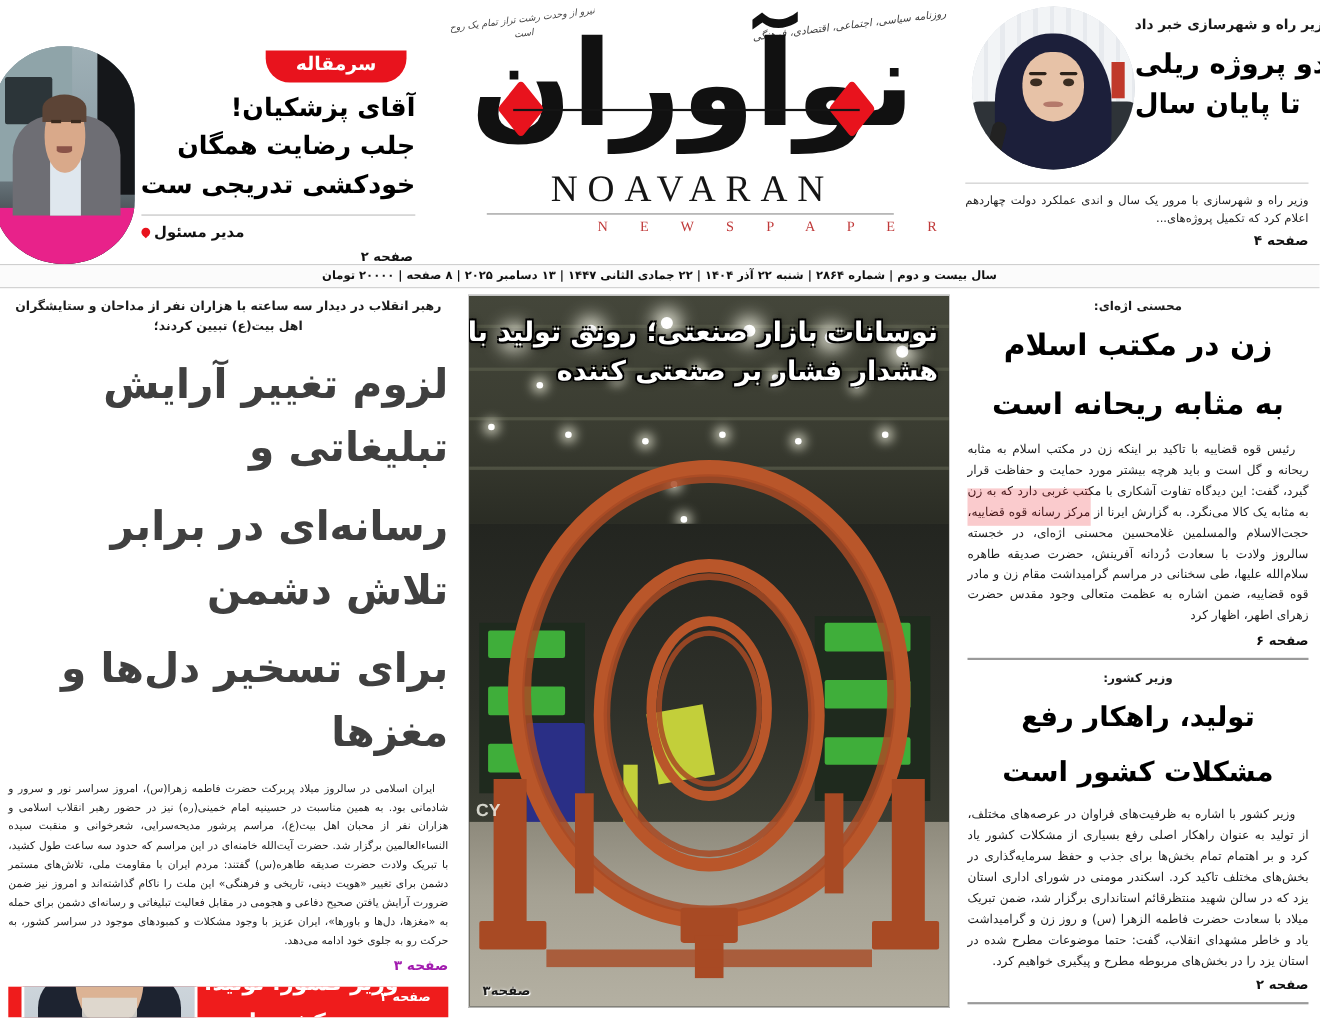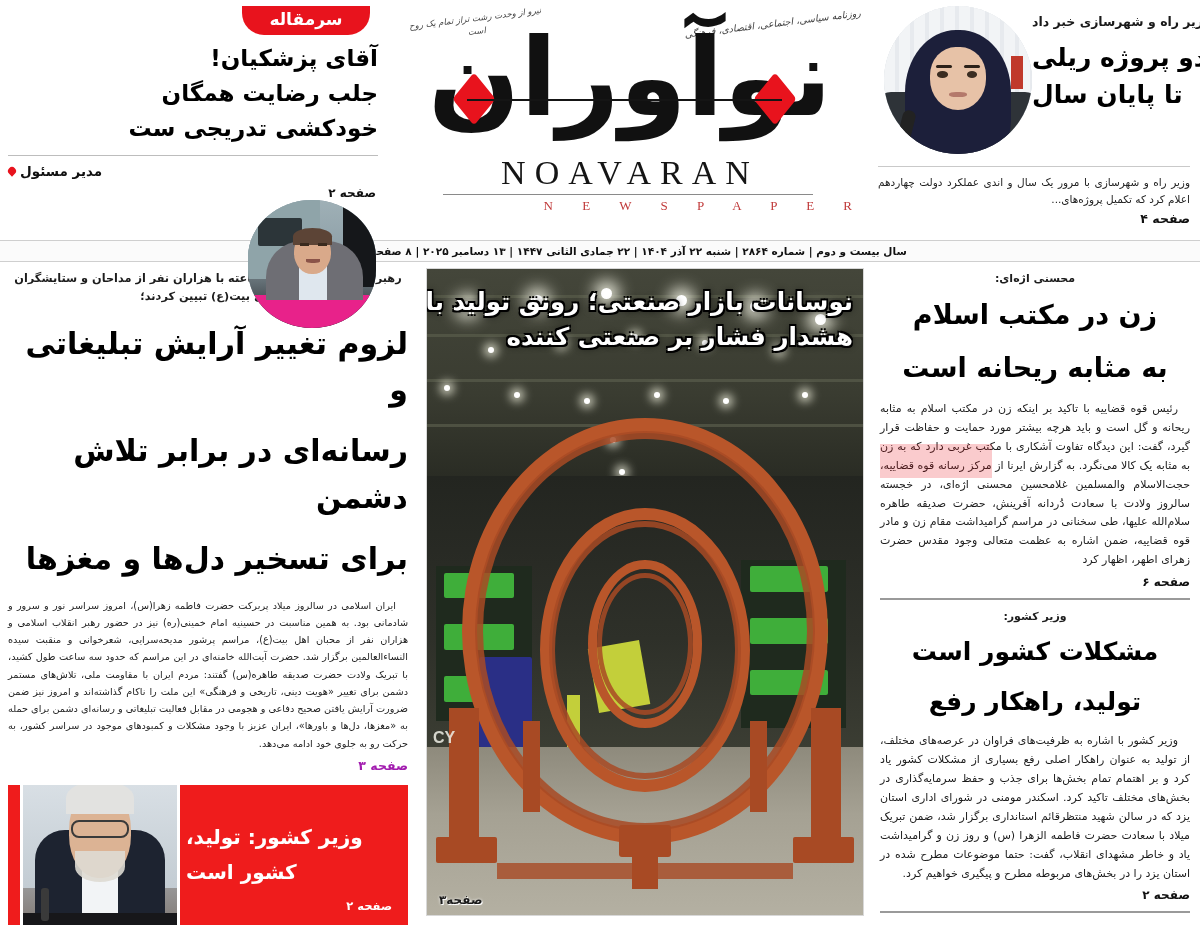--- a/index.html
+++ b/index.html
@@ -197,21 +197,22 @@
     font-family: "Liberation Serif", serif;
     direction: ltr;
   }
 
   
   .hdr-right {
     width: 390px;
     position: relative;
     padding: 6px 8px 0 8px;
     display: flex;
-    flex-direction: column;
+    flex-direction: row;
+    align-items: flex-end;
   }
   .hr-text {
     flex: 1 1 auto;
     direction: rtl;
     text-align: right;
     padding-right: 4px;
   }
   .badge-sarmaghale {
     display: block;
     width: 128px;
@@ -410,24 +411,24 @@
   .cr-kicker {
     font-size: 11.3px;
     line-height: 1.62;
     color: #1d1d1d;
     text-align: center;
     font-weight: 600;
     margin-bottom: 14px;
     padding: 0 4px;
   }
   .cr-head {
-    font-size: 30px;
+    font-size: 37px;
     font-weight: 700;
     line-height: 1.56;
-    color: #000000;
+    color: #404040;
     text-align: right;
     margin-bottom: 14px;
   }
   .cr-body {
     font-size: 9.7px;
     line-height: 1.78;
     color: #1c1c1c;
     text-align: justify;
   }
   .cr-body p { text-indent: 12px; }
@@ -644,22 +645,22 @@
           <div class="highlight-stamp"></div>
           <p>رئیس قوه قضاییه با تاکید بر اینکه زن در مکتب اسلام به مثابه ریحانه و گل است و باید هرچه بیشتر مورد حمایت و حفاظت قرار گیرد، گفت: این دیدگاه تفاوت آشکاری با مکتب غربی دارد که به زن به مثابه یک کالا می‌نگرد. به گزارش ایرنا از مرکز رسانه قوه قضاییه، حجت‌الاسلام والمسلمین غلامحسین محسنی اژه‌ای، در خجسته سالروز ولادت با سعادت دُردانه آفرینش، حضرت صدیقه طاهره سلام‌الله علیها، طی سخنانی در مراسم گرامیداشت مقام زن و مادر قوه قضاییه، ضمن اشاره به عظمت متعالی وجود مقدس حضرت زهرای اطهر، اظهار کرد</p>
         </div>
         <div class="page-ref">صفحه ۶</div>
       </div>
 
       <div class="col-rule thick"></div>
 
       <div>
         <div class="story-kicker">وزیر کشور:</div>
+        <div class="story-head sm">تولید، راهکار رفع</div>
         <div class="story-head sm">مشکلات کشور است</div>
-        <div class="story-head sm">تولید، راهکار رفع</div>
         <div class="story-body">
           <p>وزیر کشور با اشاره به ظرفیت‌های فراوان در عرصه‌های مختلف، از تولید به عنوان راهکار اصلی رفع بسیاری از مشکلات کشور یاد کرد و بر اهتمام تمام بخش‌ها برای جذب و حفظ سرمایه‌گذاری در بخش‌های مختلف تاکید کرد. اسکندر مومنی در شورای اداری استان یزد که در سالن شهید منتظرقائم استانداری برگزار شد، ضمن تبریک میلاد با سعادت حضرت فاطمه الزهرا (س) و روز زن و گرامیداشت یاد و خاطر مشهدای انقلاب، گفت: حتما موضوعات مطرح شده در استان یزد را در بخش‌های مربوطه مطرح و پیگیری خواهیم کرد.</p>
         </div>
         <div class="page-ref">صفحه ۲</div>
       </div>
 
       <div class="col-rule thick"></div>
 
       <div>
         <div class="story-head sm" style="font-size:20px;">دنیامالی: تلاش می کنیم زمان رویداد</div>

